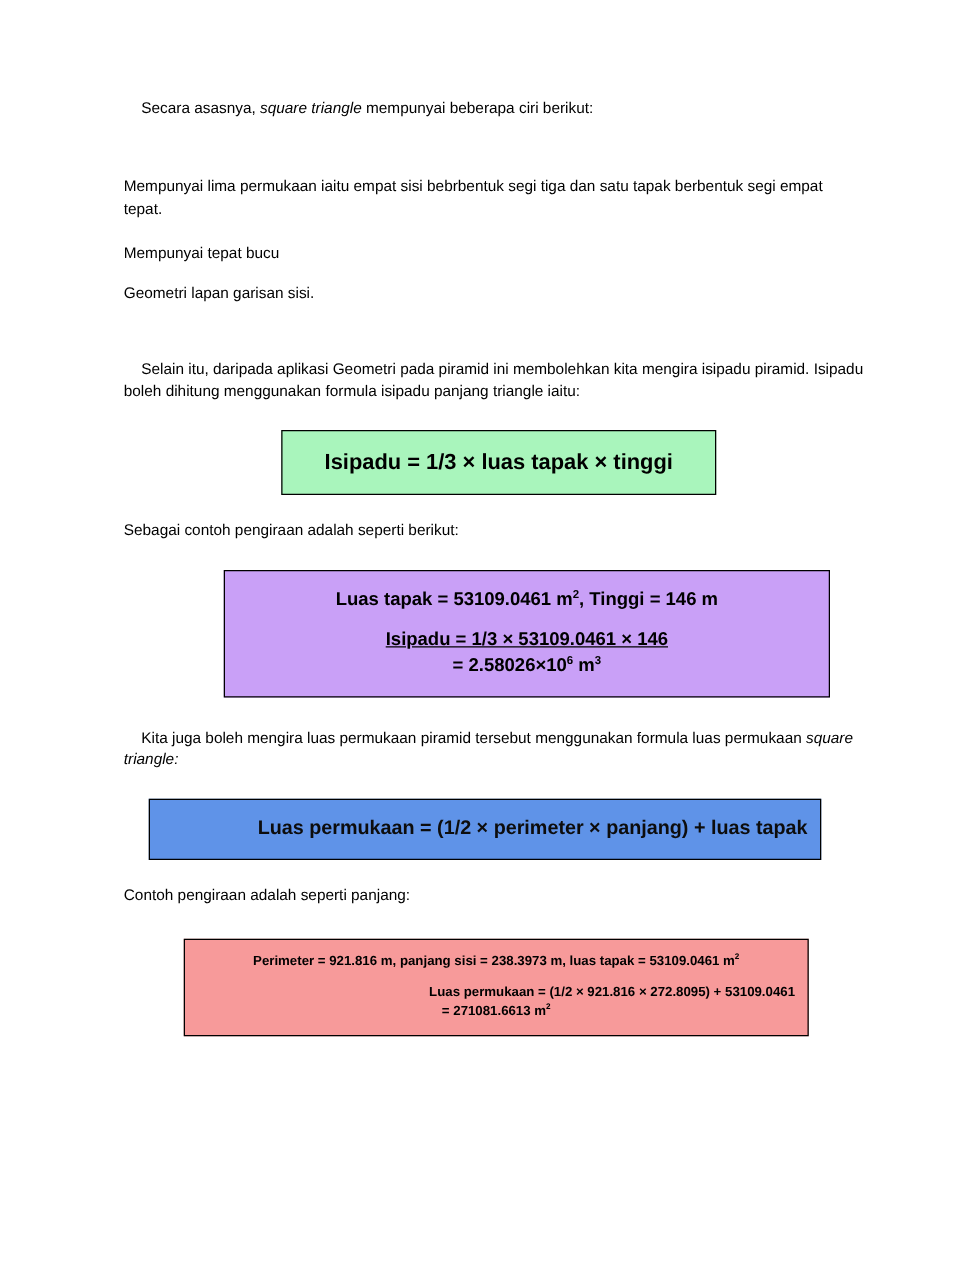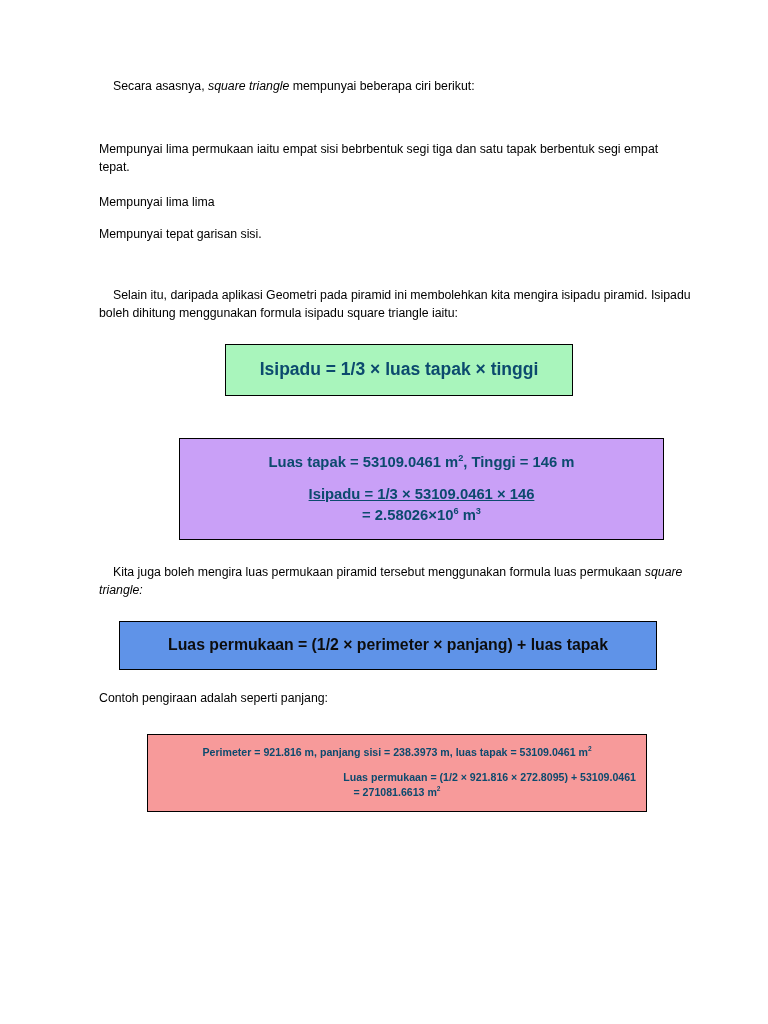--- a/index.html
+++ b/index.html
@@ -43,21 +43,21 @@
   .sp-7 { height: 22px; }
   .sp-8 { height: 24px; }
   .sp-9 { height: 22px; }
   .sp-10 { height: 26px; }
 
   .formula-box {
     box-sizing: border-box;
     border: 1px solid #000;
     text-align: center;
     font-weight: bold;
-    color: #0c4a6e;
+    color: #000000;
   }
   .box-green {
     background: #a9f5bc;
     width: 348px;
     margin-left: 126px;
     padding: 14px 10px 15px 10px;
     font-size: 17.5px;
   }
   .box-purple {
     background: #c9a0f7;
@@ -73,20 +73,21 @@
   .box-purple .line3 {
     margin-top: 5px;
   }
   .box-blue {
     background: #5f93e8;
     width: 538px;
     margin-left: 20px;
     padding: 14px 10px 15px 10px;
     font-size: 15.8px;
     color: #0d0d0d;
+    text-align: right;
   }
   .box-red {
     background: #f79a9a;
     width: 500px;
     margin-left: 48px;
     padding: 11px 10px 13px 10px;
     font-size: 10.6px;
   }
   .box-red .line2 { margin-top: 13px; text-align: right; }
   .box-red .line3 { margin-top: 3px; }
@@ -105,38 +106,39 @@
   <p class="para indent">
     <span>Secara asasnya, </span><span class="italic">square triangle</span><span> mempunyai beberapa ciri berikut:</span>
   </p>
 
   <div class="sp-1"></div>
 
   <p class="para">Mempunyai lima permukaan iaitu empat sisi bebrbentuk segi tiga dan satu tapak berbentuk segi empat tepat.</p>
 
   <div class="sp-2"></div>
 
-  <p class="para">Mempunyai lima lima</p>
+  <p class="para">Mempunyai tepat bucu</p>
 
   <div class="sp-3"></div>
 
-  <p class="para">Mempunyai tepat garisan sisi.</p>
+  <p class="para">Geometri lapan garisan sisi.</p>
 
   <div class="sp-4"></div>
 
-  <p class="para indent">Selain itu, daripada aplikasi Geometri pada piramid ini membolehkan kita mengira isipadu piramid. Isipadu boleh dihitung menggunakan formula isipadu square triangle iaitu:</p>
+  <p class="para indent">Selain itu, daripada aplikasi Geometri pada piramid ini membolehkan kita mengira isipadu piramid. Isipadu boleh dihitung menggunakan formula isipadu panjang triangle iaitu:</p>
 
   <div class="sp-5"></div>
 
   <div class="formula-box box-green">
     <span>Isipadu = 1/3 × luas tapak × tinggi</span>
   </div>
 
   <div class="sp-6"></div>
 
+  <p class="para">Sebagai contoh pengiraan adalah seperti berikut:</p>
 
   <div class="sp-7"></div>
 
   <div class="formula-box box-purple">
     <div class="line1"><span>Luas tapak = 53109.0461 m</span><sup>2</sup><span>, Tinggi = 146 m</span></div>
     <div class="line2">Isipadu = 1/3 × 53109.0461 × 146</div>
     <div class="line3"><span>= 2.58026×10</span><sup>6</sup><span> m</span><sup>3</sup></div>
   </div>
 
   <div class="sp-8"></div>

